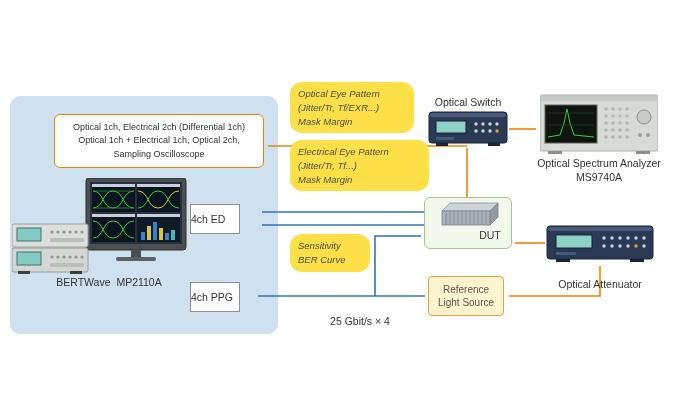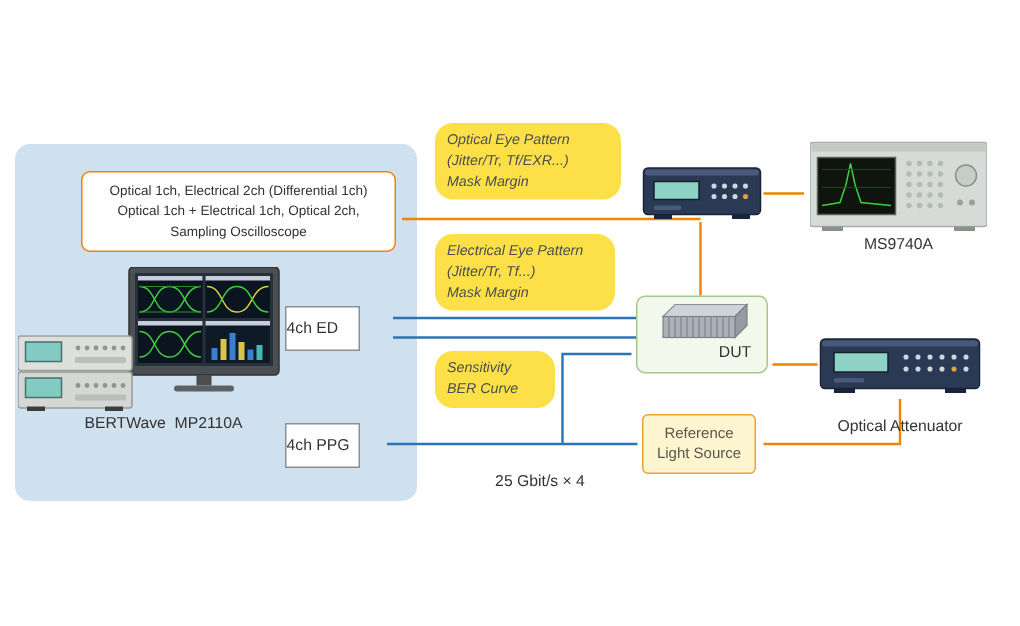--- a/index.html
+++ b/index.html
@@ -22,21 +22,21 @@
   .config-box div { white-space:nowrap; }
 
   .small-box { width:50px; height:30px; background:#fff; border:1px solid #8a9096; z-index:2;
     display:flex; align-items:center; justify-content:flex-start; font-size:10.5px; color:#333; }
   .ed  { left:190px; top:204px; }
   .ppg { left:190px; top:282px; }
 
   .callout { background:#fde047; border-radius:12px; padding:5px 8px; font-size:9.5px;
     line-height:1.45; color:#494e50; z-index:2;font-style:italic; }
   .c1 { left:290px; top:82px;  width:124px; }
-  .c2 { left:290px; top:156px; width:120px; }
+  .c2 { left:290px; top:140px; width:139px; }
   .c3 { left:290px; top:234px; width:80px;  }
 
   .lbl { z-index:2; font-size:10.5px; color:#333; text-align:center; line-height:1.3; }
   .pre { white-space:pre; }
   .switch-label { left:418px; top:96px;  width:100px; }
   .osa-label    { left:524px; top:157px; width:150px; }
   .att-label    { left:534px; top:266px; width:132px;margin-top:12px; }
   .bw-label     { left:14px;  top:276px; width:190px; }
   .bitrate      { left:306px; top:315px; width:108px; }
 
@@ -167,20 +167,21 @@
   <div class="abs callout c2">
     <div>Electrical Eye Pattern</div>
     <div>(Jitter/Tr, Tf...)</div>
     <div>Mask Margin</div>
   </div>
   <div class="abs callout c3">
     <div>Sensitivity</div>
     <div>BER Curve</div>
   </div>
 
+  <div class="abs lbl switch-label">Optical Switch</div>
   <div class="abs img sw-img">
     <svg width="80" height="38" viewBox="0 0 80 38">
       <rect x="1" y="2" width="78" height="31" rx="3" fill="#2a3a55" stroke="#18243a"></rect>
       <rect x="2" y="3" width="76" height="4" rx="2" fill="#49597a"></rect>
       <rect x="8" y="11" width="30" height="12" fill="#8ed1c6" stroke="#16202f"></rect>
       <circle cx="48" cy="14" r="1.7" fill="#cfd6de"></circle>
         <circle cx="55" cy="14" r="1.7" fill="#cfd6de"></circle>
       <circle cx="62" cy="14" r="1.7" fill="#cfd6de"></circle>
         <circle cx="69" cy="14" r="1.7" fill="#cfd6de"></circle>
       <circle cx="48" cy="21" r="1.7" fill="#cfd6de"></circle>
@@ -223,20 +224,21 @@
           <circle cx="87" cy="44" r="1.8"></circle>
       </g>
       <circle cx="104" cy="24" r="7" fill="#c6ccc6" stroke="#8a908a"></circle>
       <circle cx="100" cy="42" r="2" fill="#9aa09a"></circle>
         <circle cx="108" cy="42" r="2" fill="#9aa09a"></circle>
       <rect x="8" y="58" width="14" height="3" fill="#8a908a"></rect>
       <rect x="96" y="58" width="14" height="3" fill="#8a908a"></rect>
     </svg>
   </div>
   <div class="abs lbl osa-label">
+    <div>Optical Spectrum Analyzer</div>
     <div>MS9740A</div>
   </div>
 
   <div class="abs dut">
     <svg width="66" height="28" viewBox="0 0 66 28">
       <polygon points="7,10 55,10 63,2 15,2" fill="#cdd3d8" stroke="#8a9097" stroke-width="0.8"></polygon>
       <polygon points="55,10 63,2 63,16 55,24" fill="#949ba2" stroke="#7a8188" stroke-width="0.8"></polygon>
       <rect x="7" y="10" width="48" height="14" fill="#aab1b8" stroke="#7a8188" stroke-width="0.8"></rect>
       <path d="M11,10 V24 M15,10 V24 M19,10 V24 M23,10 V24 M27,10 V24 M31,10 V24 M35,10 V24 M39,10 V24 M43,10 V24 M47,10 V24 M51,10 V24" stroke="#878e95" stroke-width="1" fill="none"></path>
     </svg>

